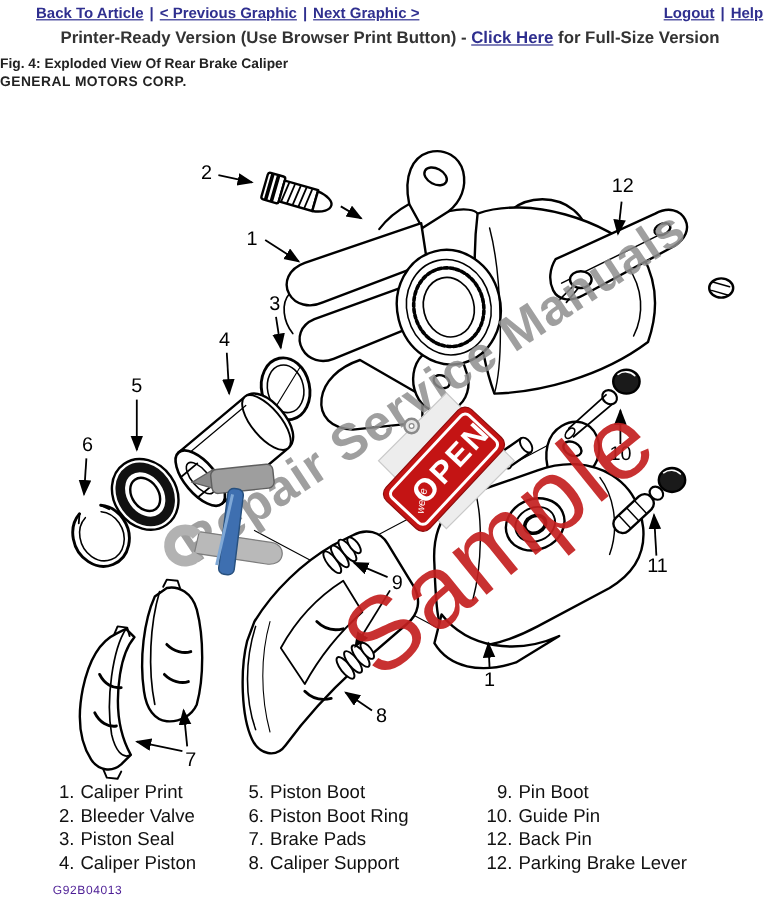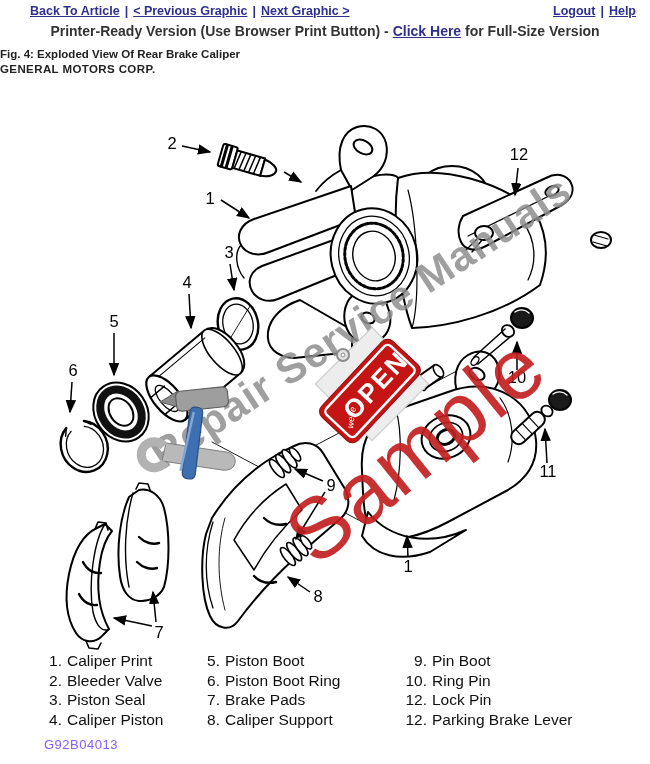--- a/index.html
+++ b/index.html
@@ -21,21 +21,21 @@
   
   .diagram{position:absolute;top:0;left:0;width:650px;height:764px;}
   
   .parts-list{position:absolute;top:651px;left:0;width:650px;font-size:15.5px;color:#111;}
   .col{position:absolute;top:0;}
   .col1{left:42px;} .col2{left:200px;} .col3{left:395px;}
   .part-row{display:flex;line-height:19.5px;white-space:nowrap;}
   .part-num{display:inline-block;text-align:right;margin-right:5px;}
   .col1 .part-num,.col2 .part-num{width:20px;}
   .col3 .part-num{width:32px;}
-  .doc-code{position:absolute;top:737px;left:44px;font-size:13px;color:#8b5cf6;letter-spacing:.5px;}
+  .doc-code{position:absolute;top:737px;left:44px;font-size:10px;color:#4c1d95;letter-spacing:.5px;}
   svg text.callout{font-family:"Liberation Sans",sans-serif;font-size:16.5px;fill:#000;}
 </style>
 </head>
 <body>
 
 <div class="page">
 
   <div class="topbar">
     <div>
       <a>Back To Article</a><span class="sep">|</span><a>&lt; Previous Graphic</a><span class="sep">|</span><a>Next Graphic &gt;</a>
@@ -302,25 +302,25 @@
           <span>Caliper Support</span>
         </div>
     </div>
     <div class="col col3">
       <div class="part-row">
           <span class="part-num">9.</span>
           <span>Pin Boot</span>
         </div>
       <div class="part-row">
           <span class="part-num">10.</span>
-          <span>Ring Pin</span>
+          <span>Guide Pin</span>
         </div>
       <div class="part-row">
           <span class="part-num">12.</span>
-          <span>Lock Pin</span>
+          <span>Back Pin</span>
         </div>
       <div class="part-row">
           <span class="part-num">12.</span>
           <span>Parking Brake Lever</span>
         </div>
     </div>
   </div>
 
   <div class="doc-code">G92B04013</div>
 </div>

